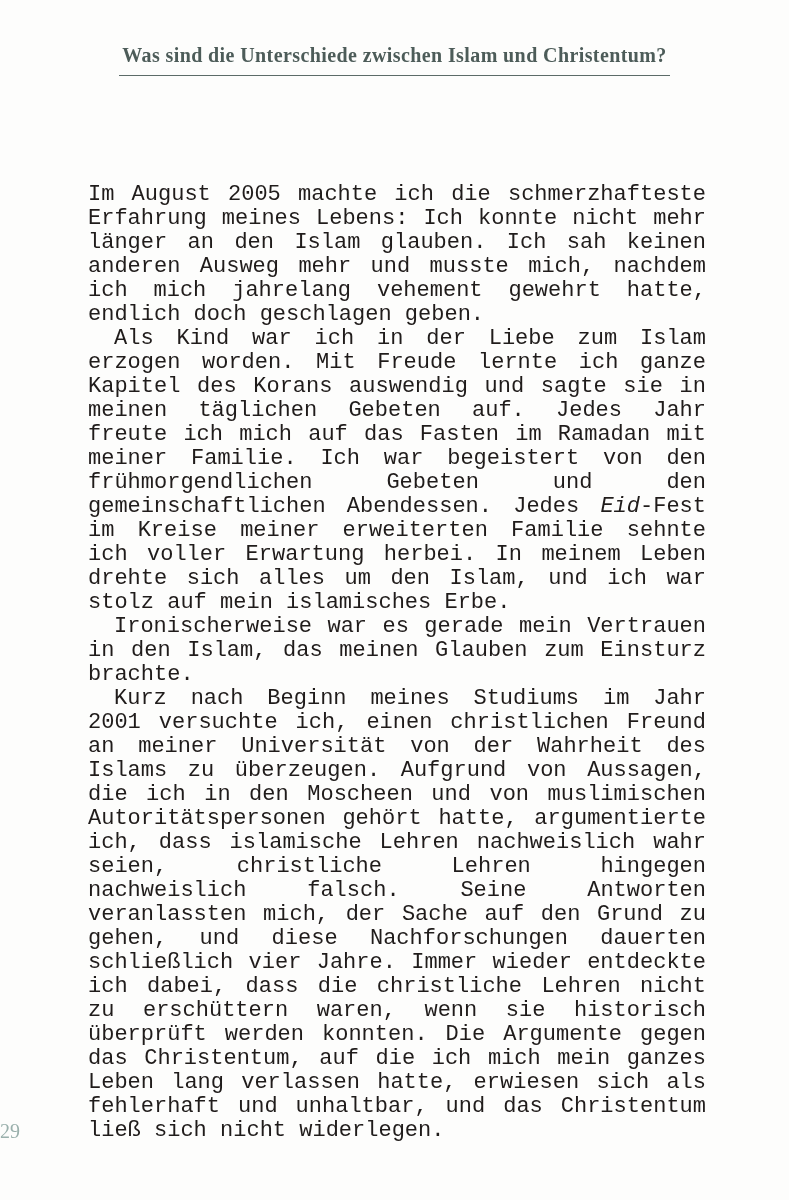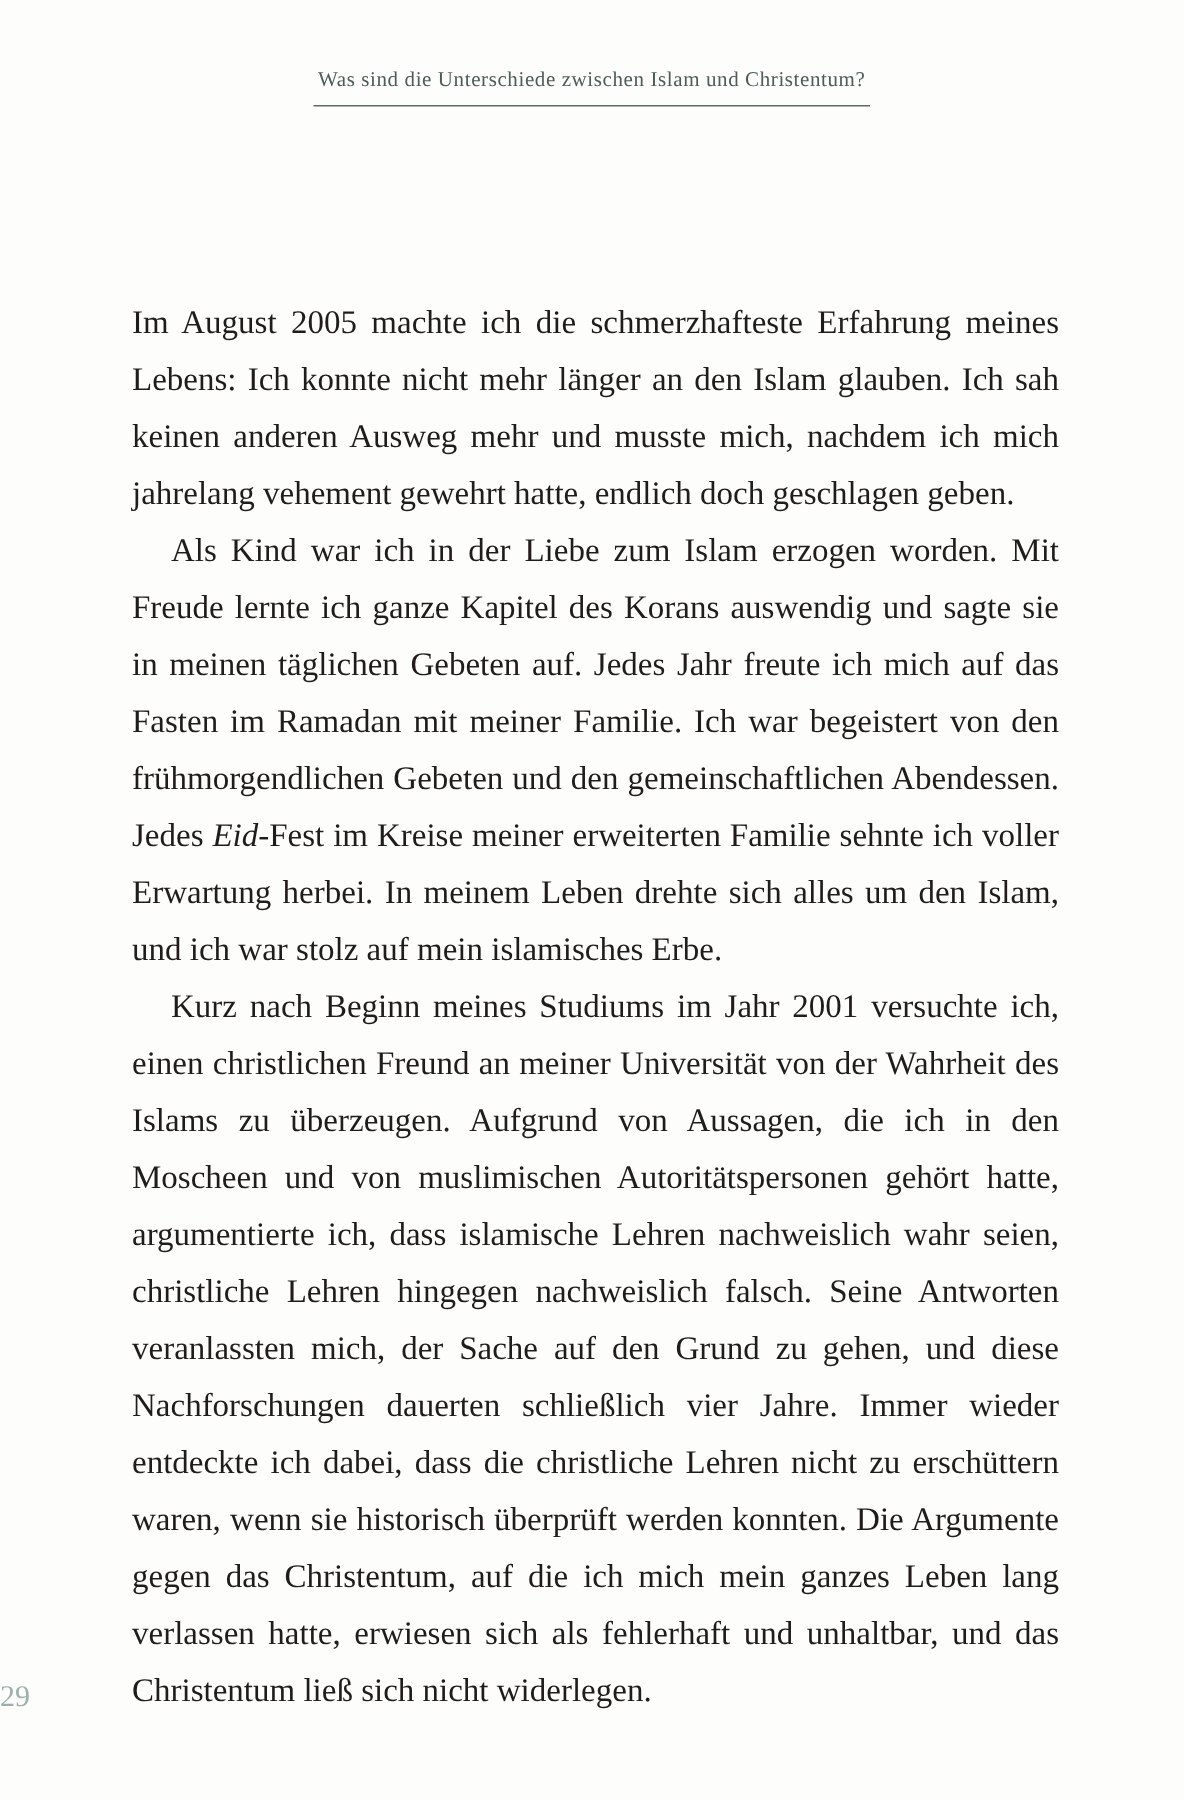--- a/index.html
+++ b/index.html
@@ -17,35 +17,37 @@
   .header-wrap {
     position: absolute;
     top: 44px;
     left: 0;
     width: 789px;
     text-align: center;
   }
   .header-inner {
     display: inline-block;
     color: #4d5c59;
-    font-size: 14px;
+    font-size: 20px;
     letter-spacing: 0.4px;
     padding: 0 3px 8px 3px;
     border-bottom: 1.5px solid #5c6b68;
+    font-weight: bold;
   }
   .body-text {
     position: absolute;
-    top: 196px;
+    top: 183px;
     left: 88px;
     width: 618px;
     color: #201c1b;
     font-size: 22px;
-    line-height: 38px;
+    line-height: 24px;
     text-align: justify;
     hyphens: auto;
+    font-family: Liberation Mono, monospace;
     -webkit-hyphens: auto;
   }
   .body-text p {
     margin: 0;
     padding: 0;
   }
   .body-text p.indent {
     text-indent: 26px;
   }
   .italic {
@@ -68,17 +70,20 @@
 </div>
 
 <div class="body-text">
   <p>
     <span>Im August 2005 machte ich die schmerzhafteste Erfahrung meines Lebens: Ich konnte nicht mehr länger an den Islam glauben. Ich sah keinen anderen Ausweg mehr und musste mich, nachdem ich mich jahrelang vehement gewehrt hatte, endlich doch geschlagen geben.</span>
   </p>
   <p class="indent">
     <span>Als Kind war ich in der Liebe zum Islam erzogen worden. Mit Freude lernte ich ganze Kapitel des Korans auswendig und sagte sie in meinen täglichen Gebeten auf. Jedes Jahr freute ich mich auf das Fasten im Ramadan mit meiner Familie. Ich war begeistert von den frühmorgendlichen Gebeten und den gemeinschaftlichen Abendessen. Jedes </span><span class="italic">Eid</span><span>-Fest im Kreise meiner erweiterten Familie sehnte ich voller Erwartung herbei. In meinem Leben drehte sich alles um den Islam, und ich war stolz auf mein islamisches Erbe.</span>
   </p>
   <p class="indent">
+    <span>Ironischerweise war es gerade mein Vertrauen in den Islam, das meinen Glauben zum Einsturz brachte.</span>
+  </p>
+  <p class="indent">
     <span>Kurz nach Beginn meines Studiums im Jahr 2001 versuchte ich, einen christlichen Freund an meiner Universität von der Wahrheit des Islams zu überzeugen. Aufgrund von Aussagen, die ich in den Moscheen und von muslimischen Autoritätspersonen gehört hatte, argumentierte ich, dass islamische Lehren nachweislich wahr seien, christliche Lehren hingegen nachweislich falsch. Seine Antworten veranlassten mich, der Sache auf den Grund zu gehen, und diese Nachforschungen dauerten schließlich vier Jahre. Immer wieder entdeckte ich dabei, dass die christliche Lehren nicht zu erschüttern waren, wenn sie historisch überprüft werden konnten. Die Argumente gegen das Christentum, auf die ich mich mein ganzes Leben lang verlassen hatte, erwiesen sich als fehlerhaft und unhaltbar, und das Christentum ließ sich nicht widerlegen.</span>
   </p>
 </div>
 
 <div class="page-number">29</div>
 
 </body></html>

